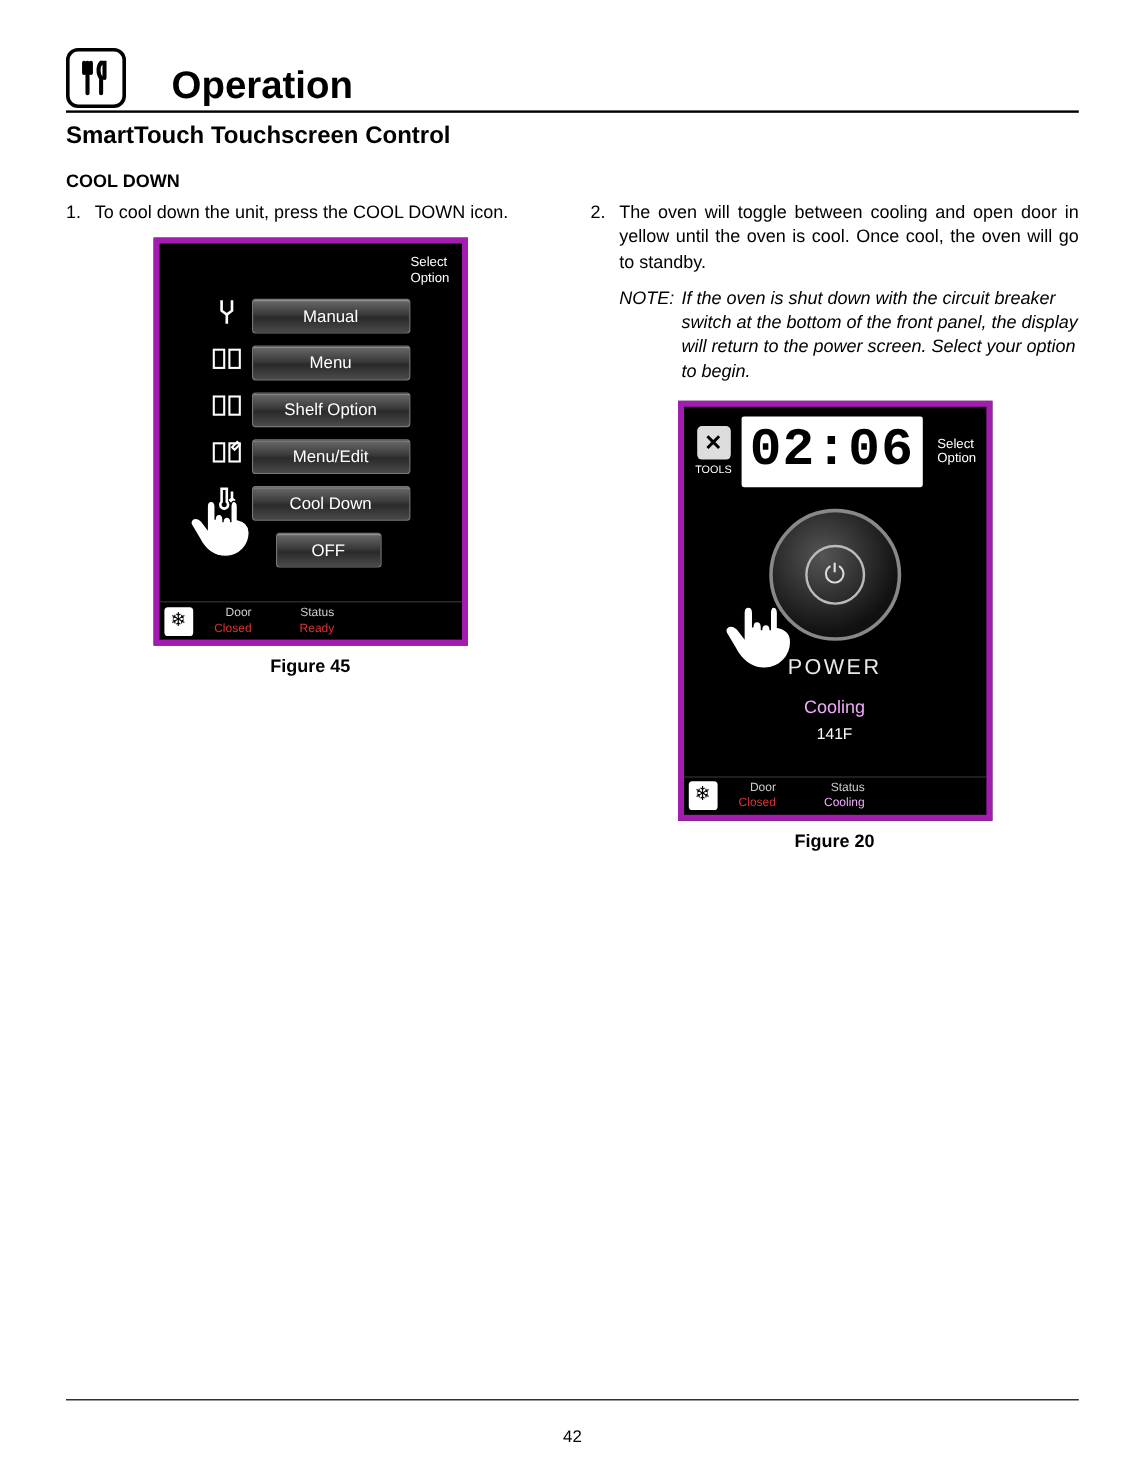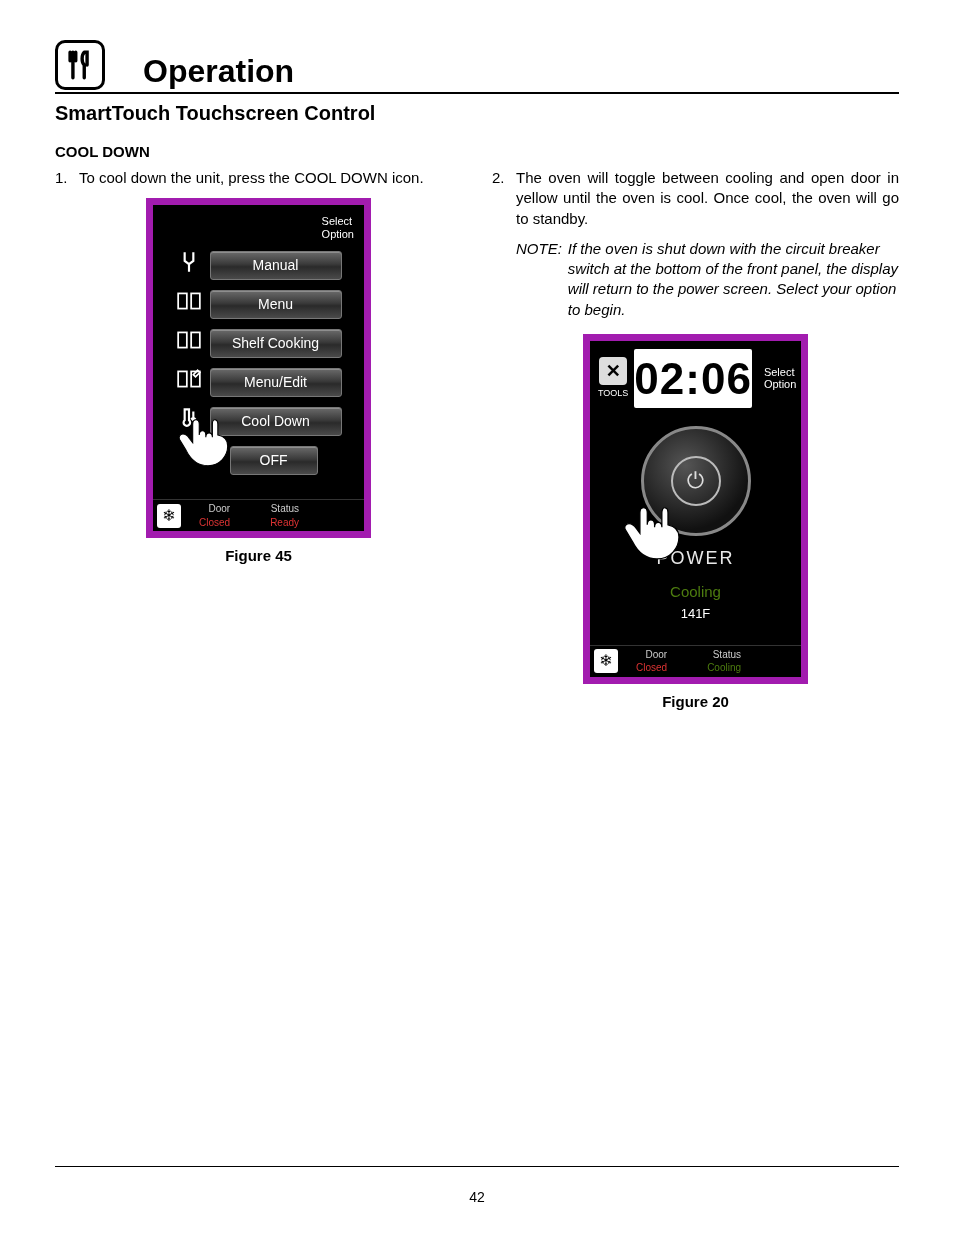--- a/index.html
+++ b/index.html
@@ -34,27 +34,27 @@
   .col { flex: 1; font-size: 15px; line-height: 1.35; }
   .step { display: flex; margin-bottom: 10px; text-align: justify; }
   .step-num { width: 24px; flex-shrink: 0; }
   .note-row { display: flex; margin: 6px 0 0 24px; font-style: italic; }
   .note-label { flex-shrink: 0; margin-right: 6px; }
   .figure-wrap { text-align: center; }
   .fig-caption { font-weight: bold; font-size: 15px; margin-top: 8px; }
 
   
   .screen {
-    width: 225px;
+    width: 262px;
     background: #000;
     color: #fff;
     font-family: Arial, sans-serif;
     margin: 10px auto 0 auto;
     position: relative;
-    border: 7px solid #a21caf;
+    border: 5px solid #a21caf;
   }
   .select-option {
     position: absolute; top: 10px; right: 10px;
     font-size: 11px; color: #fff; line-height: 1.15; text-align: left;
   }
   .status-bar {
     display: flex; align-items: center;
     height: 32px;
     border-top: 1px solid #333;
     font-size: 10px;
@@ -65,21 +65,21 @@
     background: #fff; color: #000;
     border-radius: 3px;
     display: flex; align-items: center; justify-content: center;
     margin-right: 18px;
     font-size: 16px;
   }
   .status-col { text-align: right; margin-right: 40px; }
   .status-col:last-child { margin-right: 0; }
   .status-label { color: #ccc; }
   .red-text { color: #d33; }
-  .yellow-text { color: #4d7c0f; }
+  .yellow-text { color: #f0abfc; }
 
   
   .s45 { height: 340px; padding-top: 46px; }
   .menu-row {
     display: flex; justify-content: center;
     margin-bottom: 10px;
     position: relative;
   }
   .menu-icon {
     width: 26px; height: 22px;
@@ -122,21 +122,21 @@
     display:flex;align-items:center;justify-content:center;
     margin: 0 auto 2px auto;
   }
   .clock {
     flex: 1;
     font-size: 44px; font-weight: bold;
     text-align: center;
     background: #fff; color: #000;
     margin: 0 6px;
     border-radius: 2px;
-    font-family: Liberation Sans, sans-serif;
+    font-family: Liberation Mono, monospace;
     letter-spacing: 1px;
   }
   .power-area { text-align: center; padding: 14px 0 6px 0; position: relative; }
   .power-ring {
     width: 110px; height: 110px;
     border: 3px solid #888;
     border-radius: 50%;
     margin: 0 auto 10px auto;
     display:flex; align-items:center; justify-content:center;
     background: radial-gradient(circle at 40% 35%, #555, #111 70%);
@@ -210,21 +210,21 @@
           </span>
           <div class="menu-btn">Menu</div>
         </div>
         <div class="menu-row">
           <span class="menu-icon">
             <svg viewBox="0 0 24 24" stroke="#fff" stroke-width="1.6" fill="none">
                 <rect x="2" y="5" width="8" height="14"></rect>
                 <rect x="14" y="5" width="8" height="14"></rect>
               </svg>
           </span>
-          <div class="menu-btn">Shelf  Cooking</div>
+          <div class="menu-btn">Shelf  Option</div>
         </div>
         <div class="menu-row">
           <span class="menu-icon">
             <svg viewBox="0 0 24 24" stroke="#fff" stroke-width="1.6" fill="none">
                 <rect x="2" y="5" width="8" height="14"></rect>
                 <rect x="14" y="5" width="8" height="14"></rect>
                 <path d="M20 4l2 2-4 4-2-2z"></path>
               </svg>
           </span>
           <div class="menu-btn">Menu/Edit</div>

